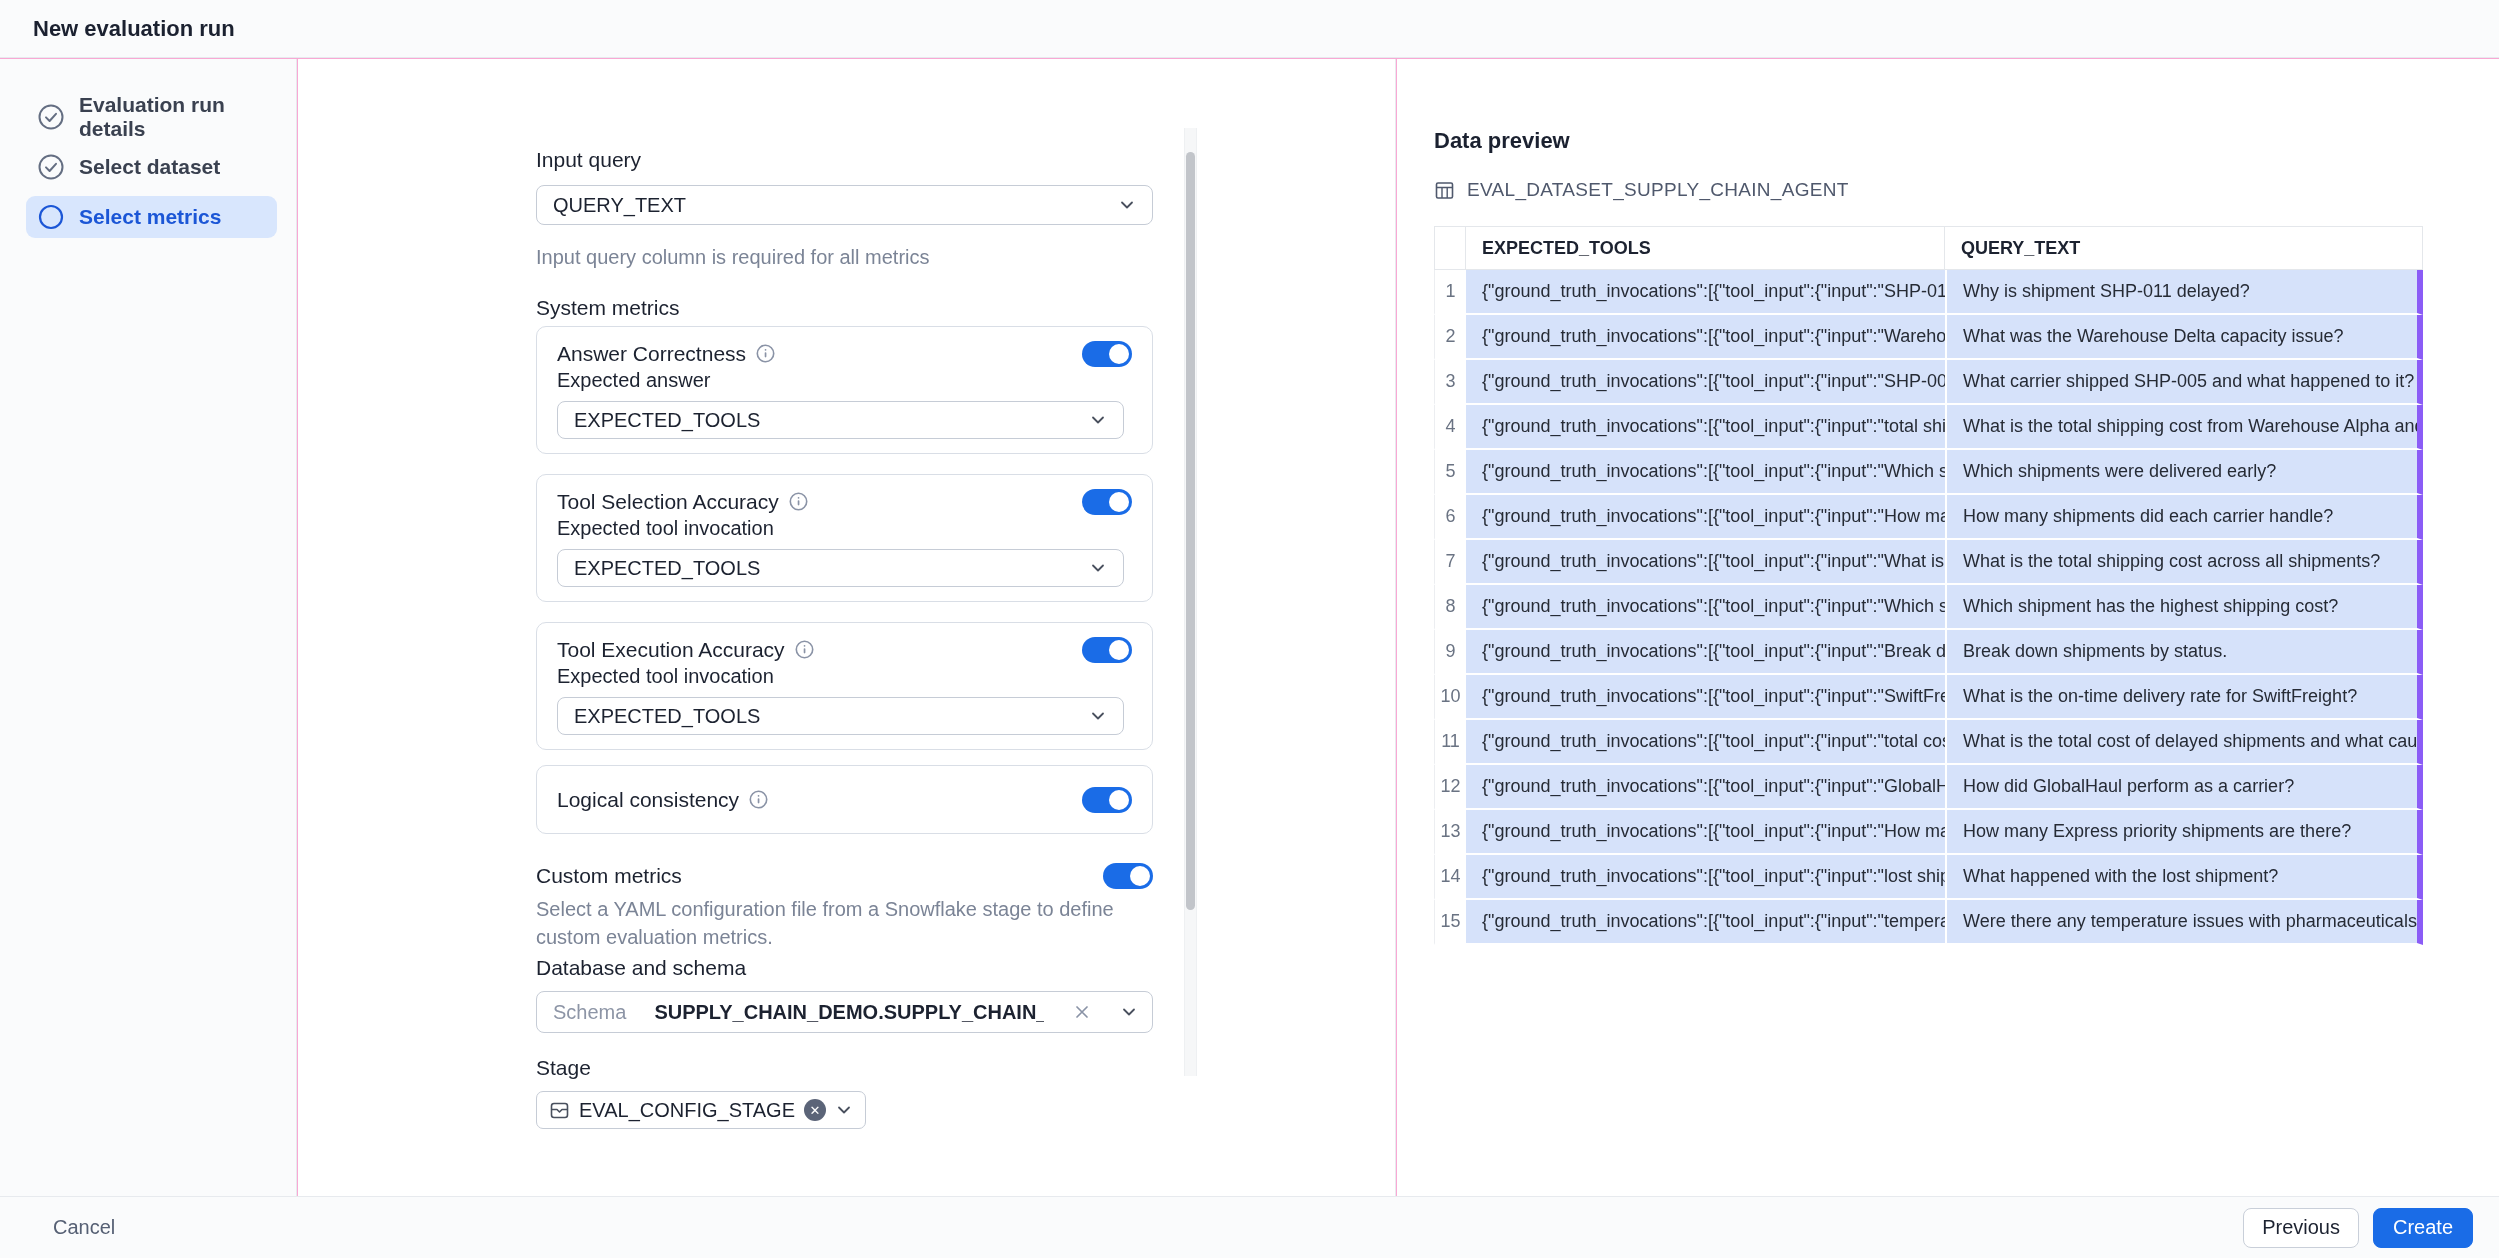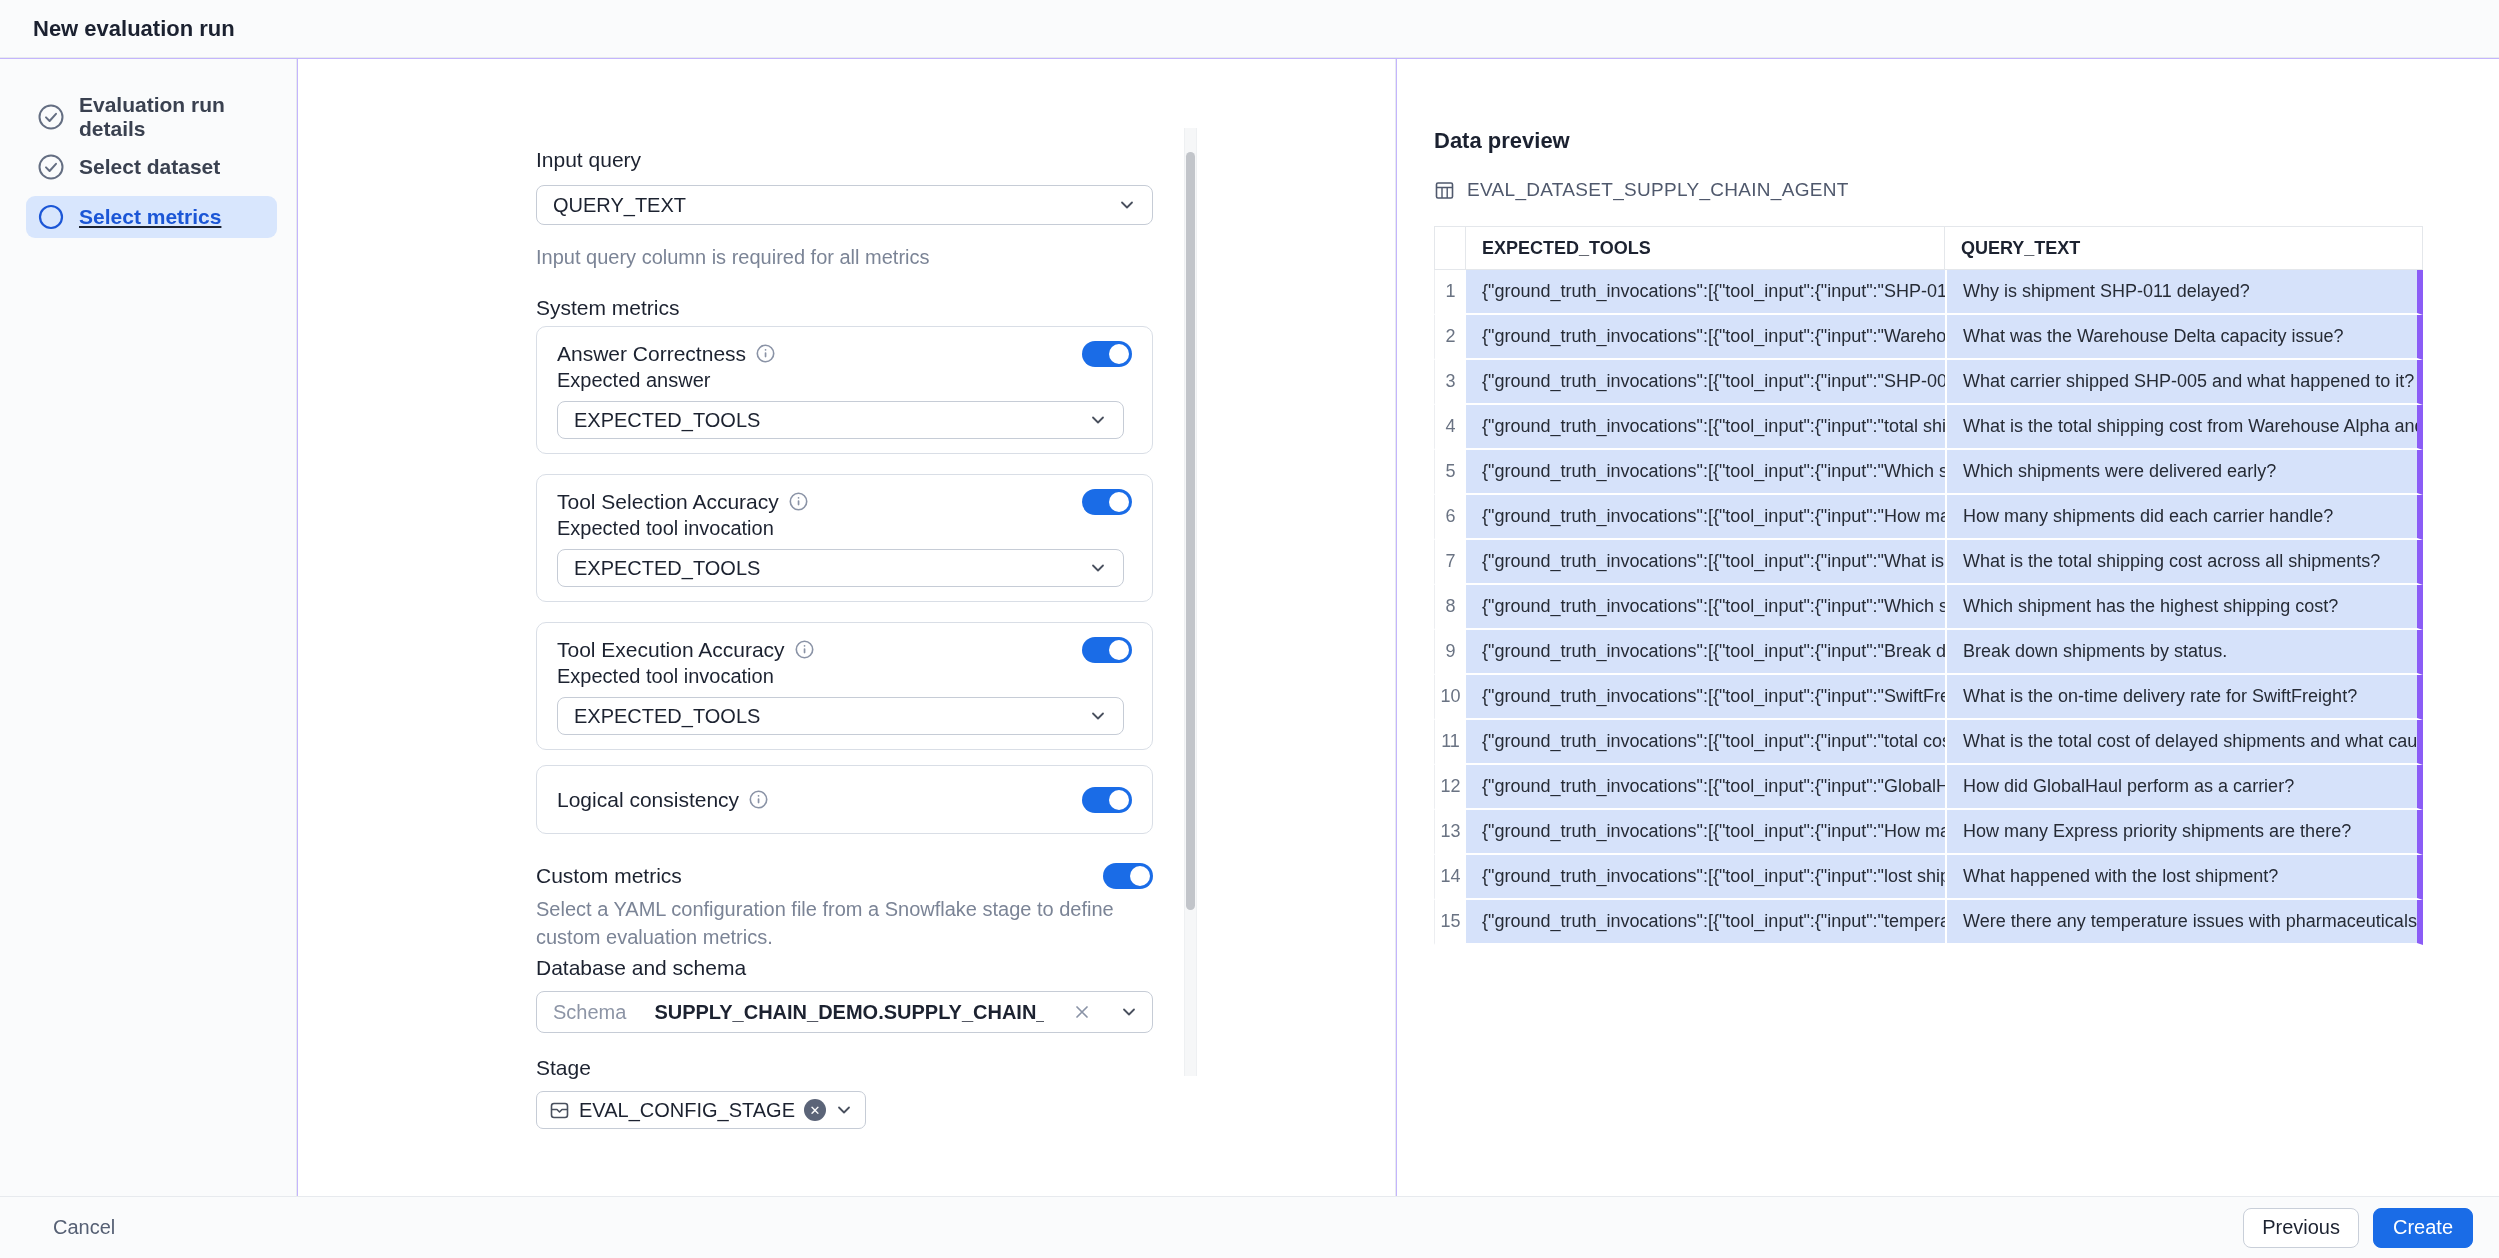--- a/index.html
+++ b/index.html
@@ -1,41 +1,41 @@
 <!DOCTYPE html>
 <html><head>
 <meta charset="utf-8">
 <style>
   * { box-sizing: border-box; }
   html,body { margin:0; padding:0; background:#fff; }
   .app {
     position:relative; width:2499px; height:1258px; overflow:hidden;
     font-family:"Liberation Sans","DejaVu Sans",sans-serif;
-    color:#1c2230; background:#c4b5fd;
+    color:#1c2230; background:#f9a8d4;
   }
   
   .topbar {
     position:absolute; left:0; top:0; right:0; height:58px;
     background:#fafbfc; border-bottom:1px solid #e7eaee;
     display:flex; align-items:center; padding-left:33px;
   }
   .topbar-title { font-size:22px; font-weight:700; color:#1b2130; }
 
   
   .sidebar {
     position:absolute; left:0; top:59px; width:297px; bottom:62px;
     background:#fafbfc; border-right:1px solid #e7eaee; padding-top:37px;
   }
   .step {
     display:flex; align-items:center; gap:15px;
     height:42px; margin:0 19px 8px 26px; padding:0 12px;
     border-radius:9px; cursor:pointer;
   }
   .step .step-label { font-size:21px; font-weight:600; color:#3a4150; }
-  .step.active { background:#d8e6fd;text-decoration:underline; }
+  .step.active { background:#d8e6fd; }
   .step.active .step-label { color:#1b56d6; font-weight:700; }
   .step-icon { width:26px; height:26px; flex:0 0 auto; display:block; }
 
   
   .panel-form {
     position:absolute; left:298px; top:59px; width:1098px; bottom:62px;
     background:#fff; border-right:1px solid #e7eaee;
   }
   .form-col { position:absolute; left:238px; top:88px; width:617px; }
   .fld-label { font-size:21px; line-height:26px; font-weight:500; color:#1c2230; }

